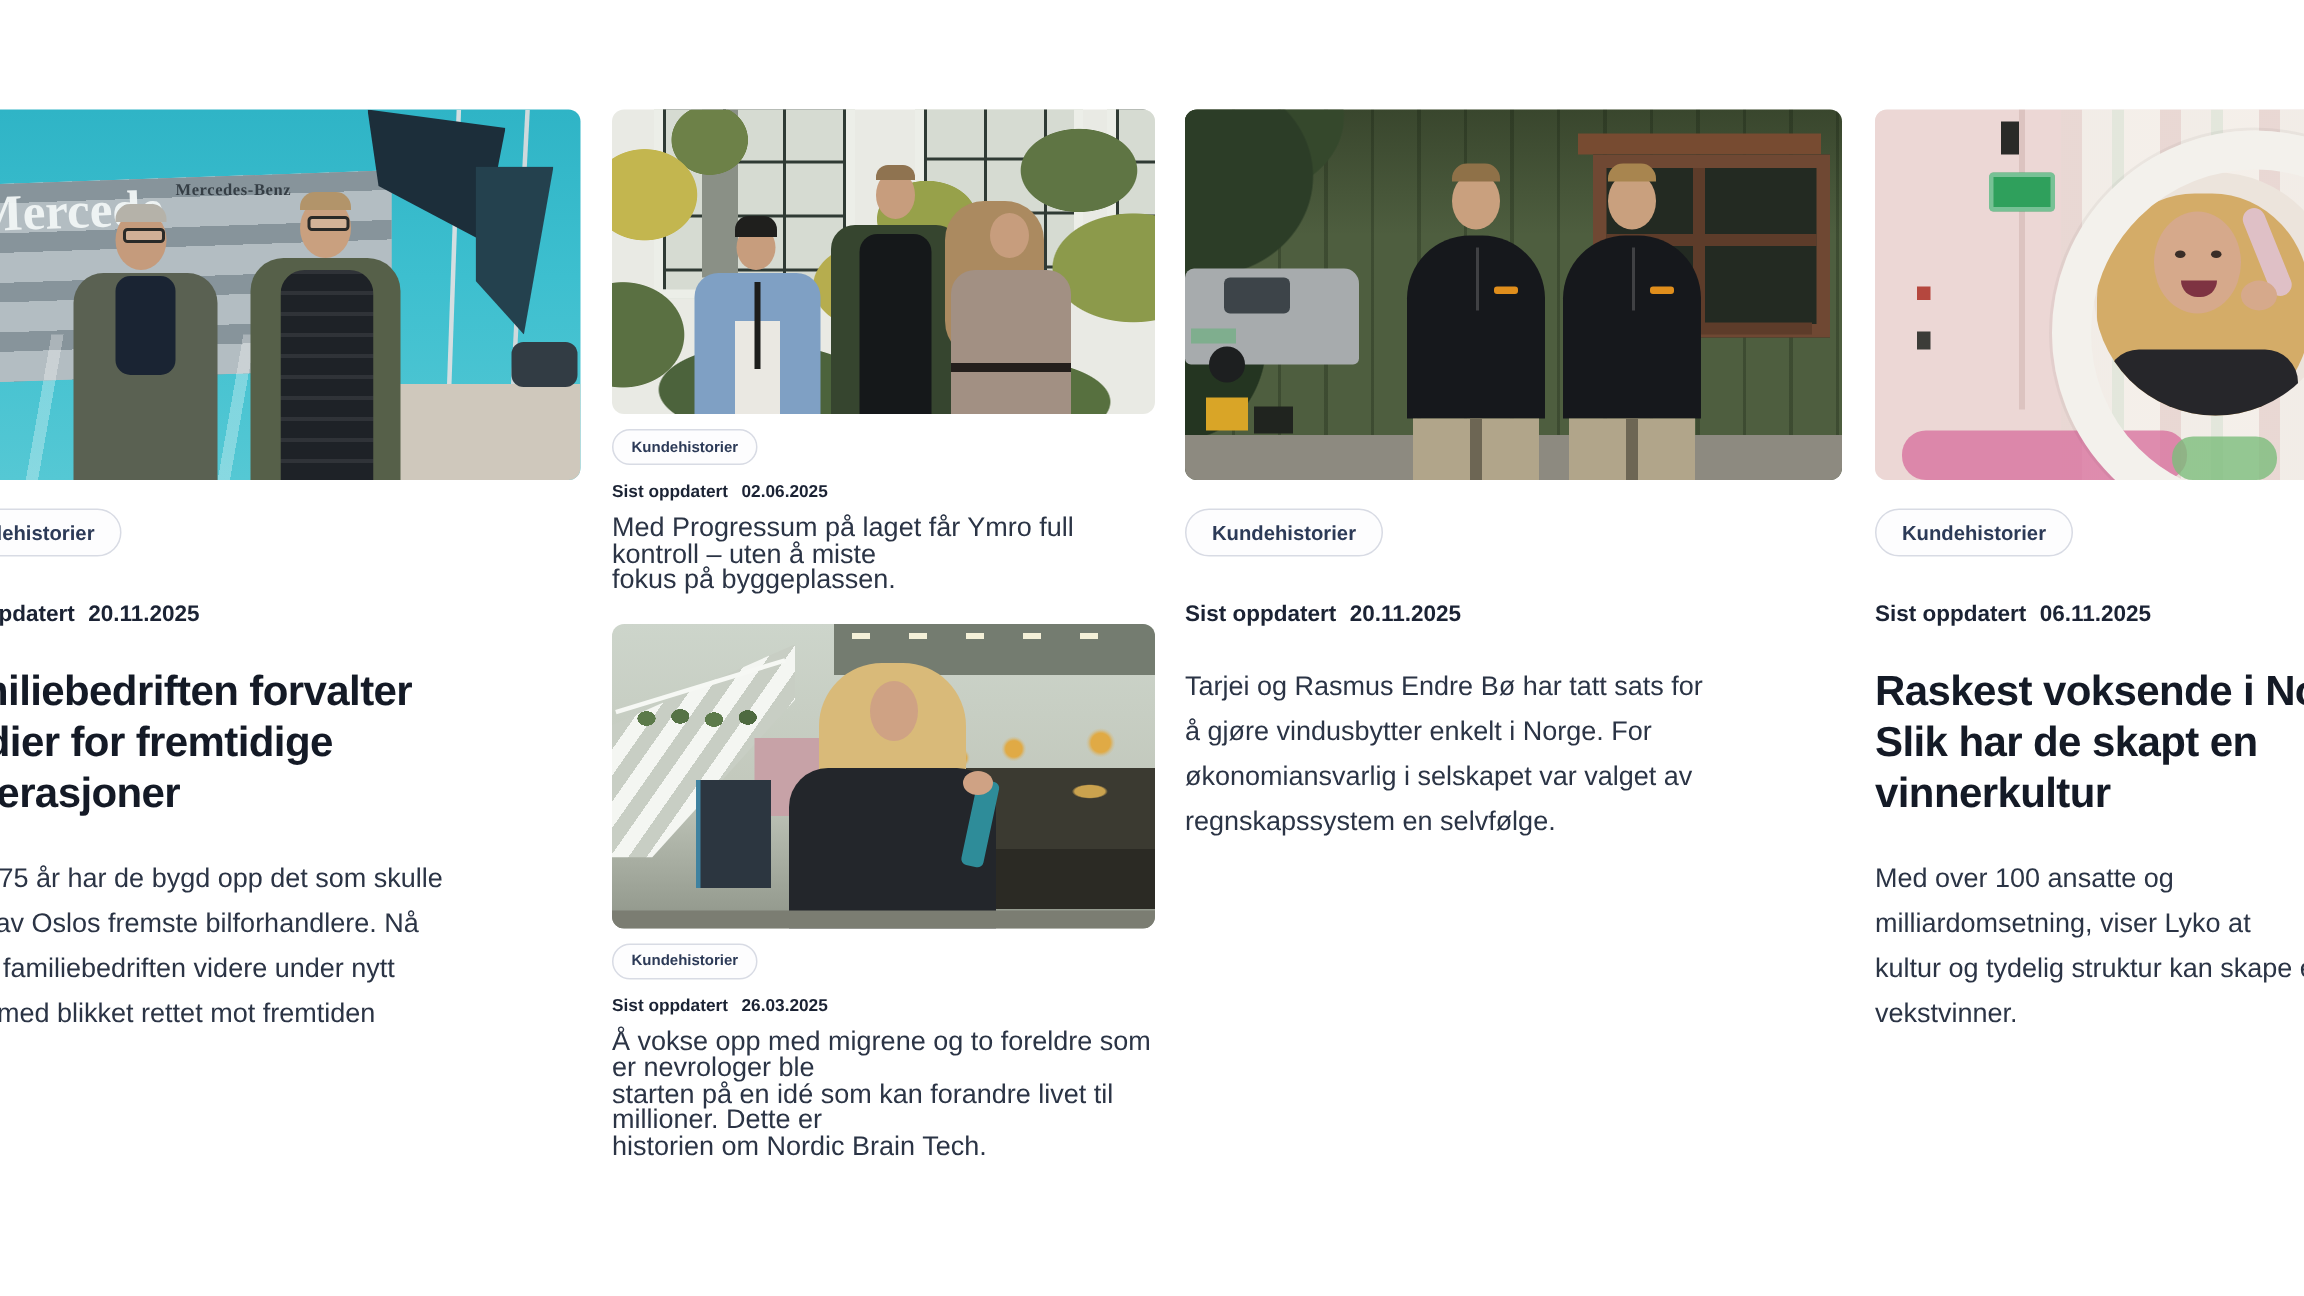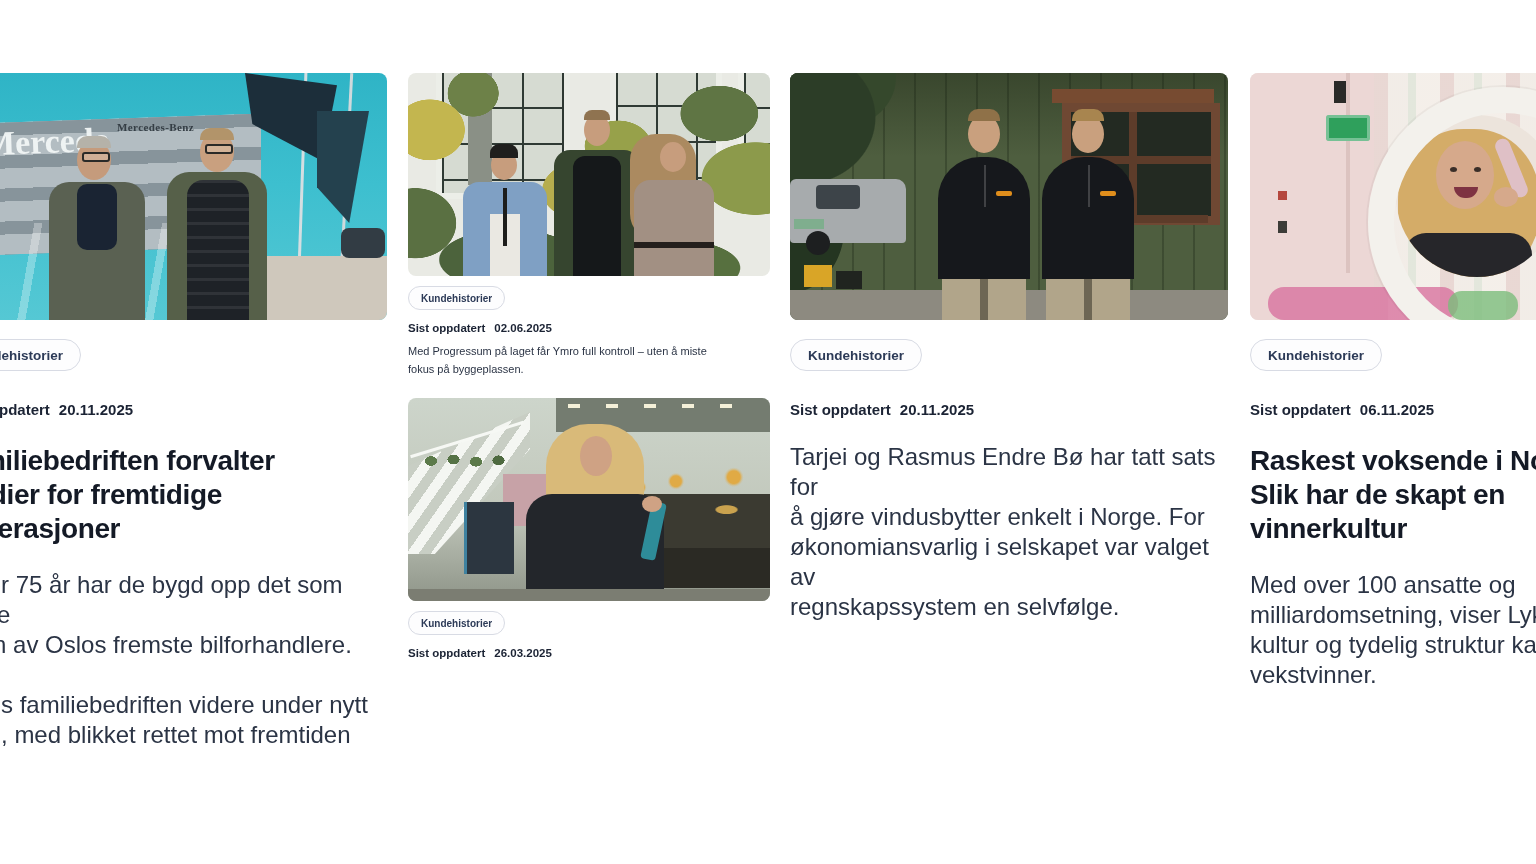--- a/index.html
+++ b/index.html
@@ -31,22 +31,22 @@
   .date{color:#1b2334;font-weight:700;display:flex;}
   .date-lg{margin-top:31px;font-size:15px;line-height:16px;}
   .date-sm{margin-top:12px;font-size:11.5px;line-height:12px;}
   .date .val{margin-left:9px;}
 
   .title{color:#141a26;font-weight:700;margin:0;white-space:pre-line;letter-spacing:-0.4px;}
   .title-lg{margin-top:26px;font-size:28px;line-height:34px;}
   .title-sm{margin-top:10px;font-size:22px;line-height:26px;letter-spacing:-0.3px;}
 
   .excerpt{color:#2b3445;margin:0;white-space:pre-line;}
-  .excerpt-lg{margin-top:24px;font-size:24px;line-height:30px;}
-  .excerpt-sm{margin-top:9px;font-size:11px;line-height:17.5px;}
+  .excerpt-lg{margin-top:24px;font-size:18px;line-height:30px;}
+  .excerpt-sm{margin-top:9px;font-size:18px;line-height:17.5px;}
 
   
   .p1{background:linear-gradient(180deg,#2fb4c6 0%,#3dbfcf 45%,#55c8d4 100%);}
   .p1 .building{left:0;top:46px;width:312px;height:132px;background:#b3bdc2;transform:skewY(-2deg);
     background-image:repeating-linear-gradient(180deg,#87949b 0 13px,#b3bdc2 13px 33px);}
   .p1 .glass{left:0;top:150px;width:312px;height:97px;
     background:linear-gradient(180deg,#7e96a2,#a2b4bb);
     background-image:repeating-linear-gradient(100deg,rgba(255,255,255,.3) 0 8px,rgba(0,0,0,0) 8px 42px);}
   .p1 .sign{left:168px;top:48px;color:#353e45;font-size:11px;font-weight:700;
     font-family:"Liberation Serif","DejaVu Serif",serif;letter-spacing:.4px;}
@@ -286,20 +286,23 @@
       <div class="s shirt"></div>
       <div class="s tablet"></div>
       <div class="s hand"></div>
       <div class="s floor"></div>
     </div>
     <span class="badge badge-sm">Kundehistorier</span>
     <div class="date date-sm">
       <span>Sist oppdatert</span>
       <span class="val">26.03.2025</span>
     </div>
+    <p class="excerpt excerpt-sm">Å vokse opp med migrene og to foreldre som er nevrologer ble
+starten på en idé som kan forandre livet til millioner. Dette er
+historien om Nordic Brain Tech.</p>
   </article>
 </div>
 
 <div class="col" id="col3">
   <article class="card">
     <div class="photo photo-lg p4">
       <div class="s planks"></div>
       <div class="s bush"></div>
       <div class="s winhead"></div>
       <div class="s win4"></div>

